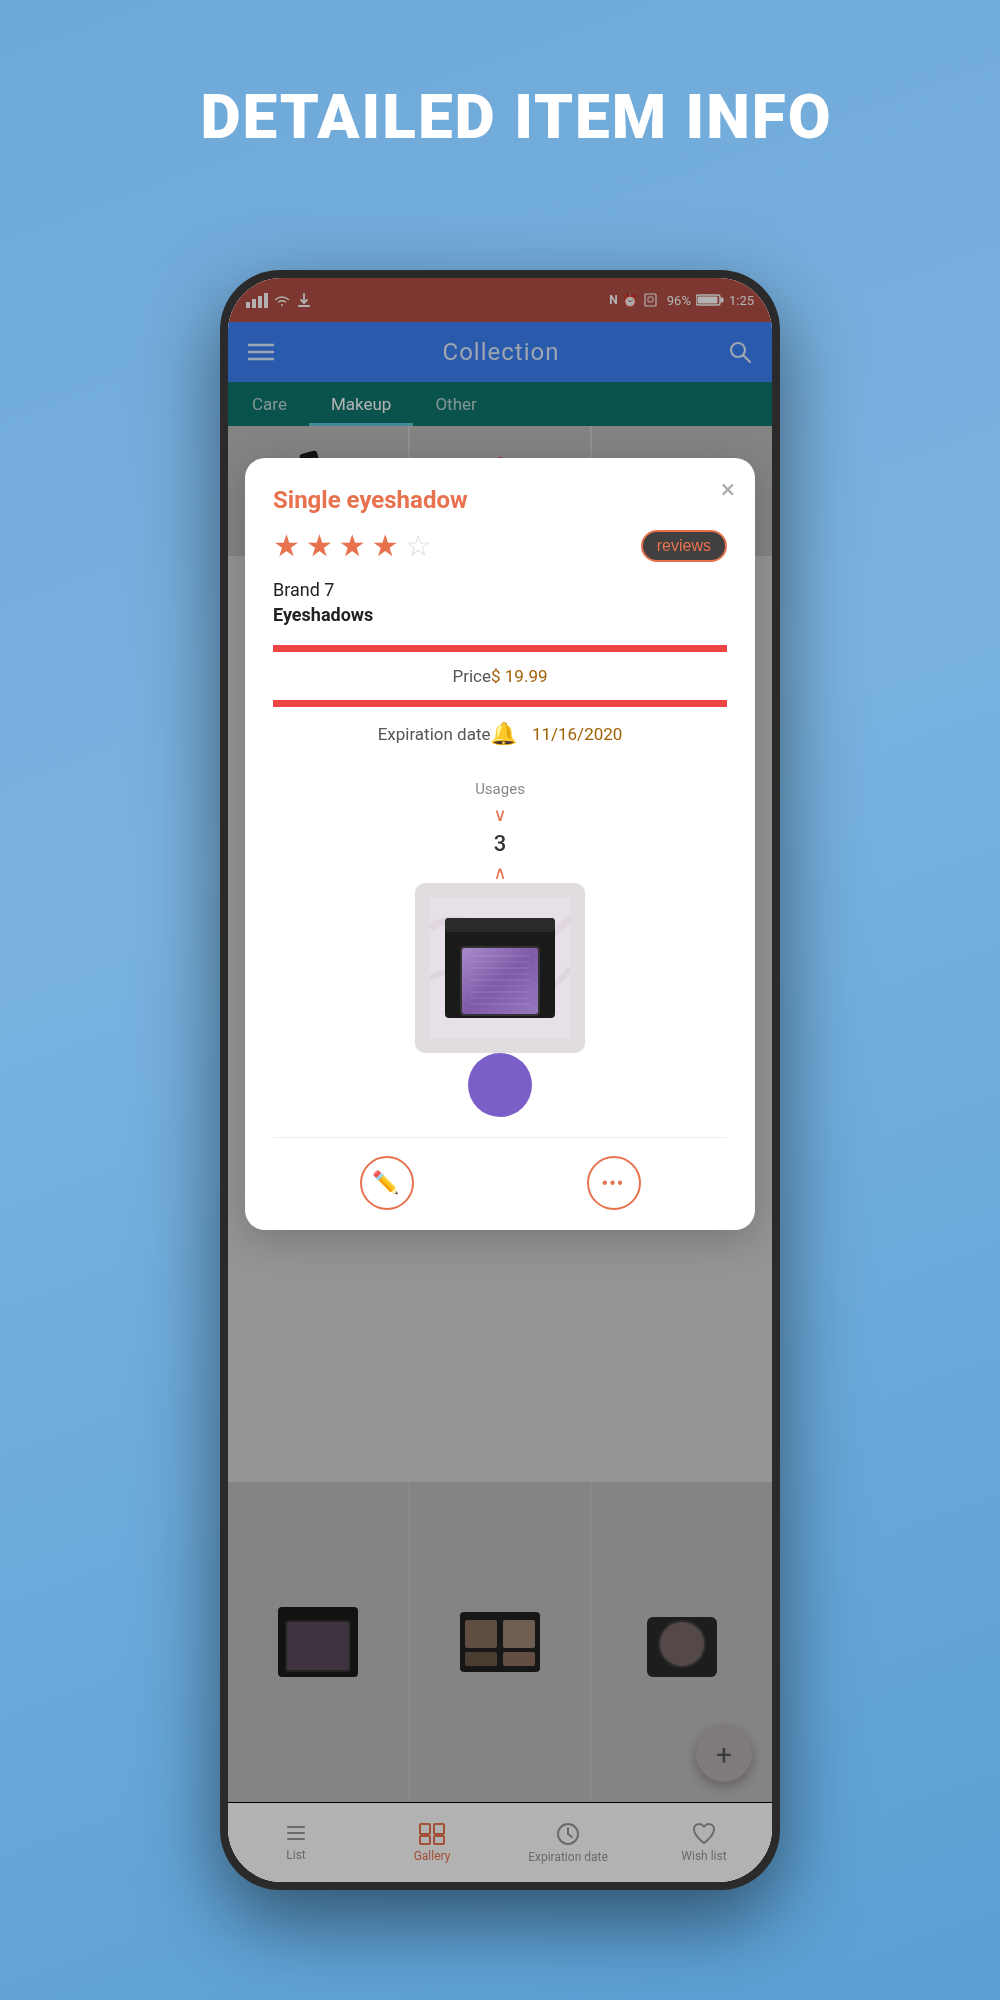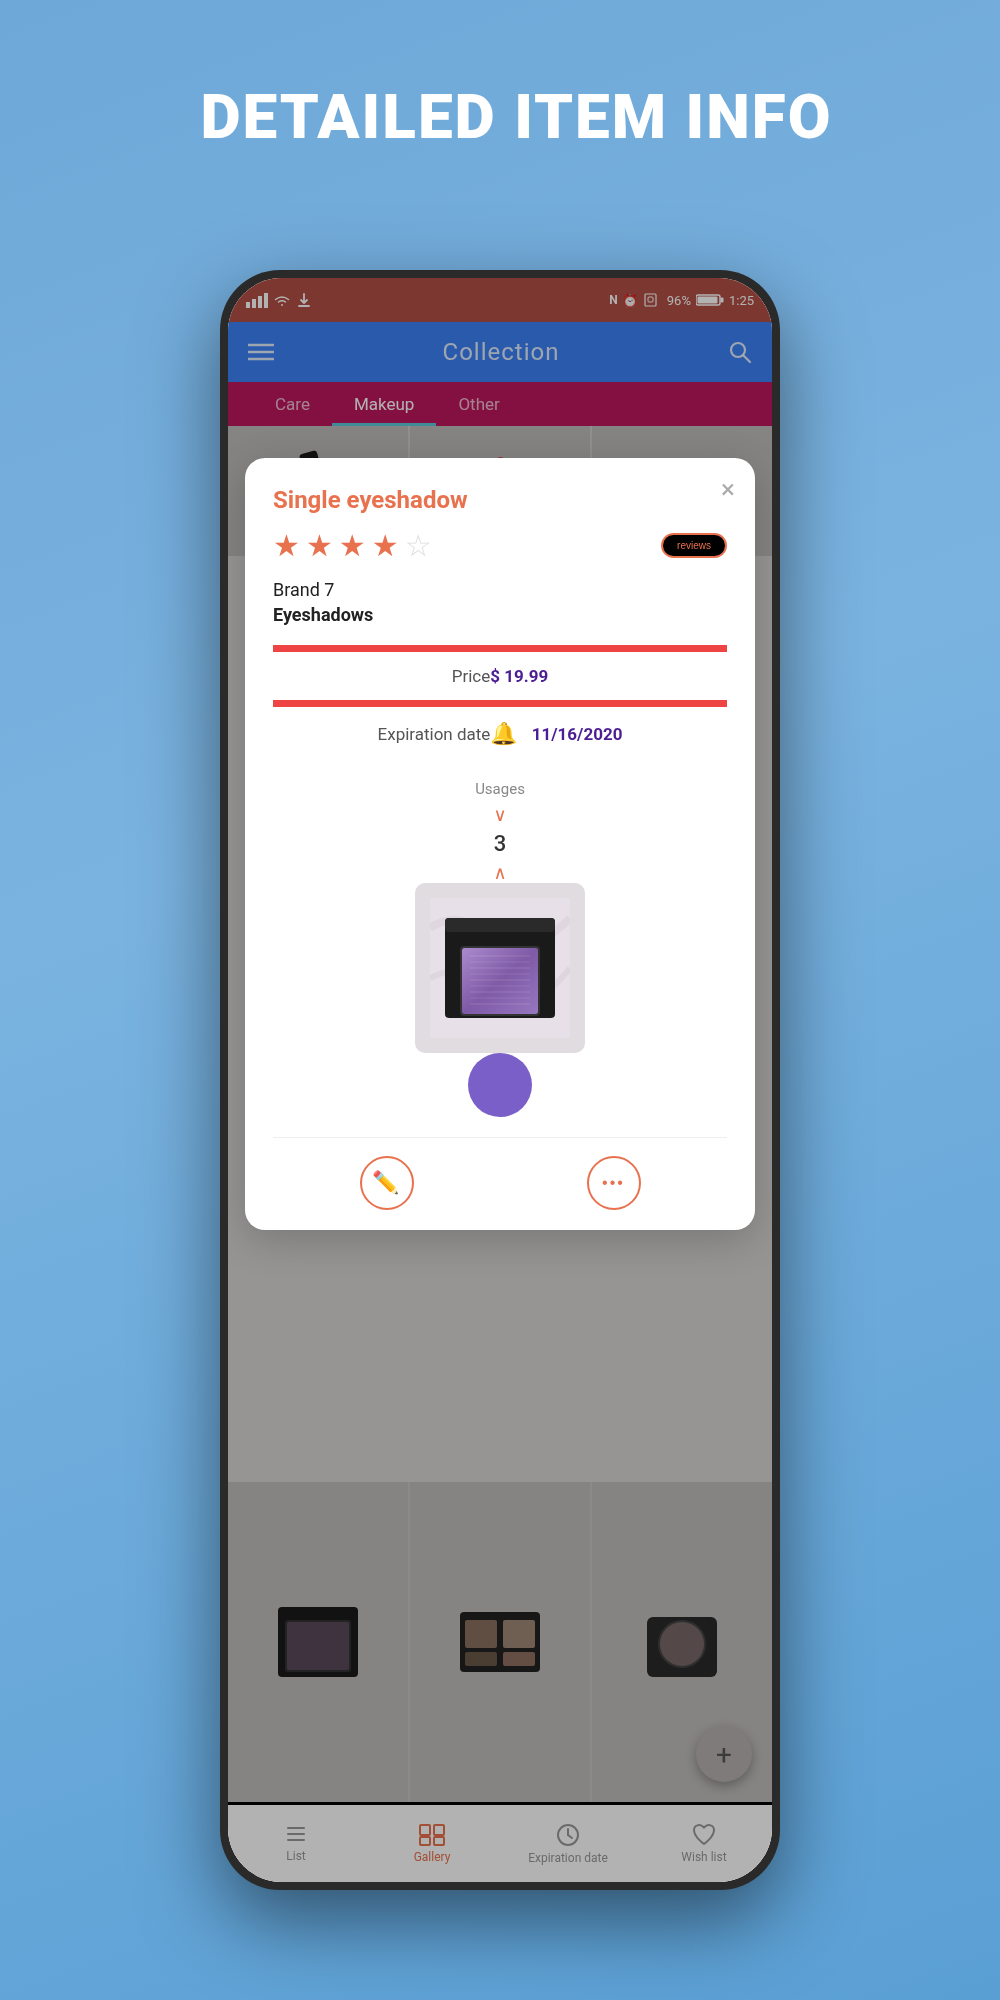--- a/index.html
+++ b/index.html
@@ -72,23 +72,23 @@
       display: flex;
       align-items: center;
       justify-content: space-between;
       padding: 0 20px;
       color: rgba(255,255,255,0.85);
     }
     .app-bar-title { font-size: 24px; letter-spacing: 1px; }
 
     
     .tabs {
-      background: #be185d;
-      display: flex;
-      padding: 0 25px;
+      background: #0f766e;
+      display: flex;
+      padding: 0 2px;
       border-bottom: none;
     }
     .tab {
       padding: 12px 22px;
       color: rgba(255,255,255,0.7);
       font-size: 17px;
       cursor: pointer;
       position: relative;
     }
     .tab.active {
@@ -174,24 +174,24 @@
       margin-bottom: 16px;
     }
     .star { font-size: 30px; }
     .star.filled { color: #e8714e; }
     .star.empty { color: #ddd; }
 
     .reviews-btn {
       margin-left: auto;
       border: 2px solid #e8714e;
       color: #e8714e;
-      background: #000000;
+      background: #404040;
       border-radius: 20px;
       padding: 5px 14px;
-      font-size: 10px;
+      font-size: 16px;
       cursor: pointer;
     }
 
     .brand-name {
       font-size: 18px;
       font-weight: 400;
       color: #222;
       margin-bottom: 4px;
     }
     .category-name {
@@ -202,21 +202,21 @@
     }
 
     .info-row {
       display: flex;
       align-items: center;
       justify-content: center;
       padding: 14px 0;
       border-top: 7px solid #ef4444;
     }
     .info-label { color: #555; font-size: 17px; }
-    .info-value { color: #4c1d95; font-size: 17px; font-weight: 700; }
+    .info-value { color: #a16207; font-size: 17px; font-weight: 400; }
 
     .exp-row {
       display: flex;
       align-items: center;
       gap: 14px;
     }
     .bell-icon {
       color: #e8714e;
       font-size: 22px;
     }
@@ -317,21 +317,21 @@
       box-shadow: 0 4px 12px rgba(0,0,0,0.3);
     }
 
     
     .bottom-nav {
       background: white;
       height: 80px;
       display: flex;
       align-items: center;
       justify-content: space-around;
-      border-top: 3px solid #000000;
+      border-top: 1px solid #000000;
       position: absolute;
       bottom: 0;
       left: 0; right: 0;
     }
     .nav-item {
       display: flex;
       flex-direction: column;
       align-items: center;
       gap: 4px;
       cursor: pointer;

